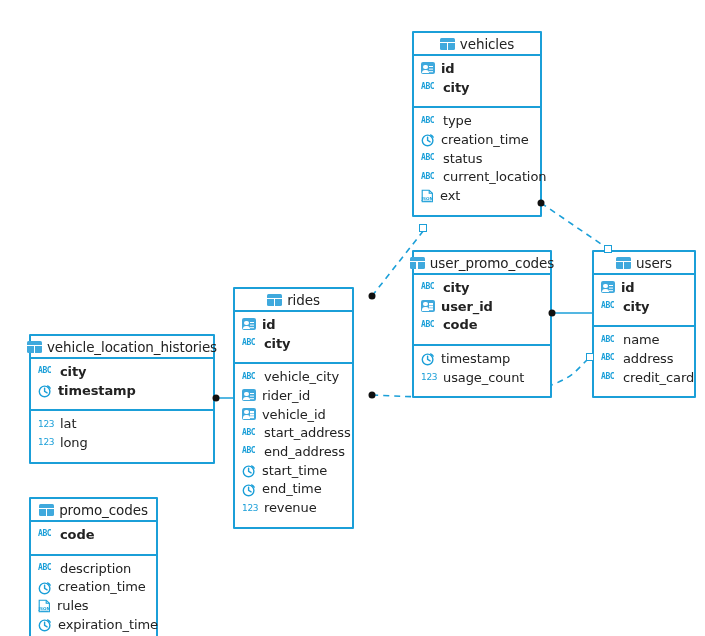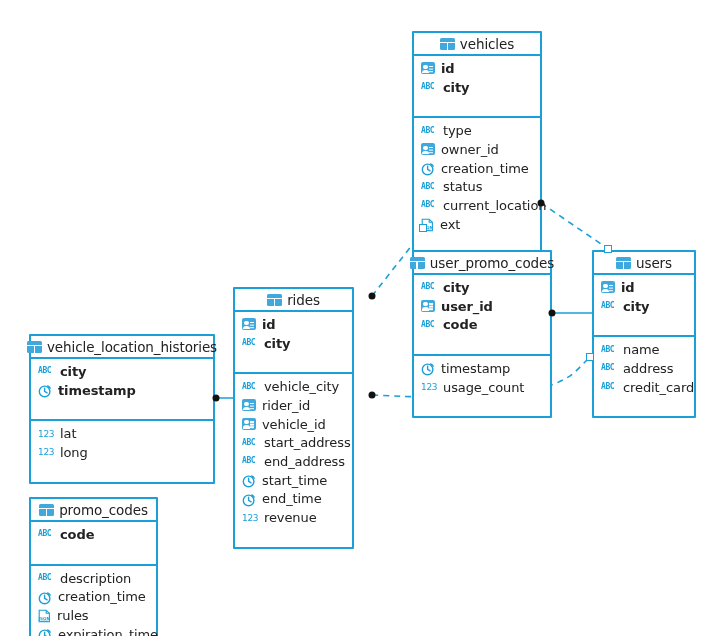--- a/index.html
+++ b/index.html
@@ -30,21 +30,21 @@
     border-bottom:2px solid #1b9fd8;
     background:#ffffff;
     padding:0 6px;
   }
   .tbl-title{
     font-size:13.5px;
     color:#222222;
     white-space:nowrap;
     letter-spacing:-0.1px;
   }
-  .col-group{padding:3px 0 20px 0;}
+  .col-group{padding:3px 0 10px 0;}
   .col-group + .col-group{border-top:2px solid #1b9fd8;}
   .col-row{
     display:flex;
     align-items:center;
     gap:6px;
     height:18.7px;
     padding:0 6px 0 7px;
     white-space:nowrap;
   }
   .col-name{font-size:13px;color:#222222;letter-spacing:-0.1px;}
@@ -141,26 +141,20 @@
           <span class="ic ic-abc">ABC</span>
           <span class="col-name">city</span>
         </div>
       </div>
       <div class="col-group">
         <div class="col-row">
           <span class="ic ic-abc">ABC</span>
           <span class="col-name">type</span>
         </div>
         <div class="col-row">
-          <span class="ic ic-id">
-            <i></i>
-          </span>
-          <span class="col-name">owner_id</span>
-        </div>
-        <div class="col-row">
           <span class="ic ic-clock"><svg viewBox="0 0 14 14" width="14" height="14">
               <circle cx="6.6" cy="7.4" r="5.3" fill="none" stroke="#1b9fd8" stroke-width="1.4"></circle>
               <path d="M6.6 4.1 L6.6 7.4 L9.1 8.8" fill="none" stroke="#1b9fd8" stroke-width="1.4" stroke-linecap="round"></path>
               <path d="M9.6 1.9 A5.6 5.6 0 0 1 12.2 4.2" fill="none" stroke="#1b9fd8" stroke-width="1.3" stroke-linecap="round"></path>
             </svg></span>
           <span class="col-name">creation_time</span>
         </div>
         <div class="col-row">
           <span class="ic ic-abc">ABC</span>
           <span class="col-name">status</span>

